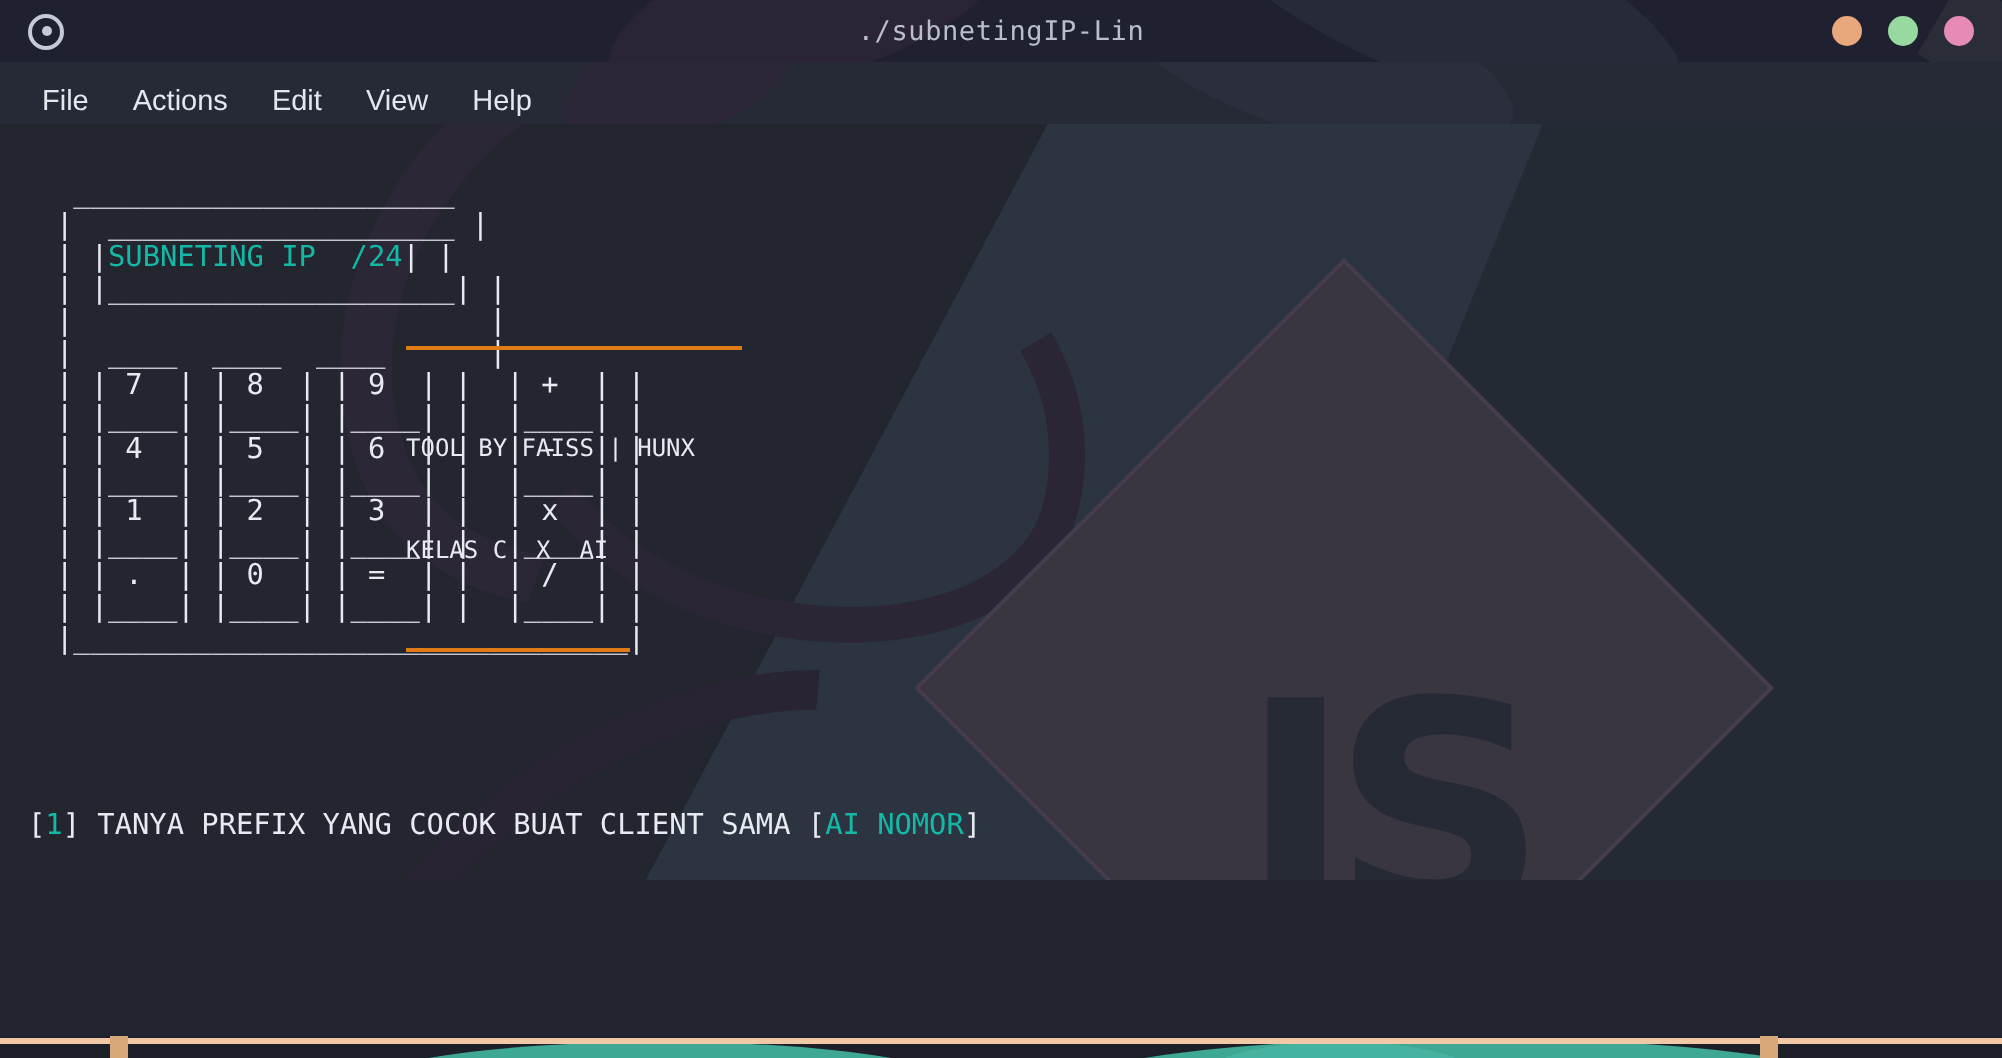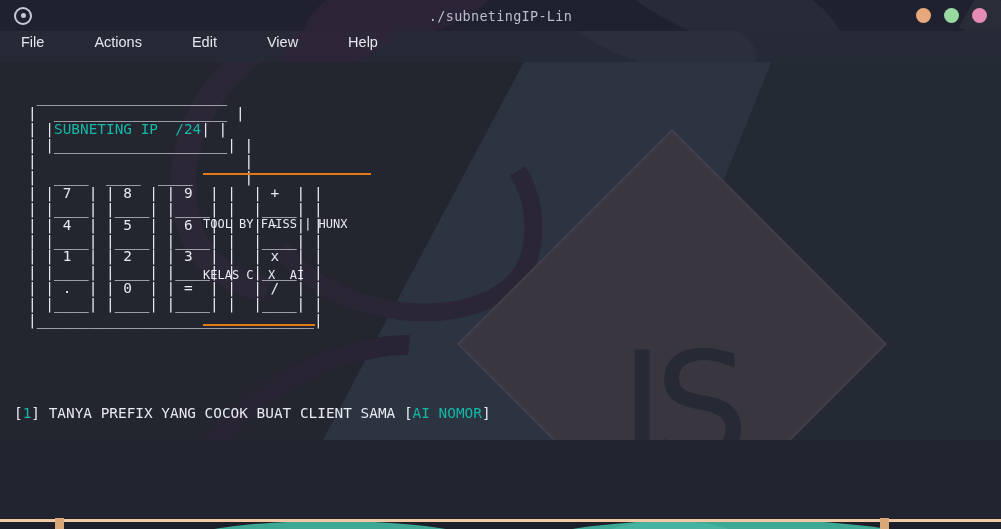--- a/index.html
+++ b/index.html
@@ -140,24 +140,23 @@
   .wb {
     width: 15px; height: 15px; border-radius: 50%;
   }
 
   
   .menubar {
     position: relative;
     height: 31px;
     background: #262936;
     display: flex;
-    align-items: flex-start;
+    align-items: flex-end;
     padding-left: 10px;
     overflow: hidden;
-    gap: 28px;
   }
   .mb-blob1 {
     position: absolute; left: 278px; top: -20px;
     width: 120px; height: 56px;
     background: #2d2639;
     border-radius: 50% 50% 40% 60% / 60% 50% 50% 40%;
     transform: rotate(-20deg);
   }
   .mb-blob2 {
     position: absolute; left: 560px; top: -34px;
@@ -207,21 +206,21 @@
     width: 300px; height: 300px;
     background: #3a3640;
     transform: rotate(45deg);
     border: 2px solid #453c4d;
   }
   .wp-js {
     position: absolute;
     left: 620px; top: 270px;
     font-family: "DejaVu Sans", sans-serif;
     font-size: 150px;
-    font-weight: normal;
+    font-weight: bold;
     color: #262a35;
     line-height: 1;
     letter-spacing: -10px;
   }
   .wp-swirl1 {
     position: absolute; left: 160px; top: -60px;
     width: 330px; height: 250px;
     border: 26px solid #2b2736;
     border-radius: 50% 50% 40% 60% / 55% 45% 55% 45%;
     border-color: #2b2736 transparent transparent #2b2736;

